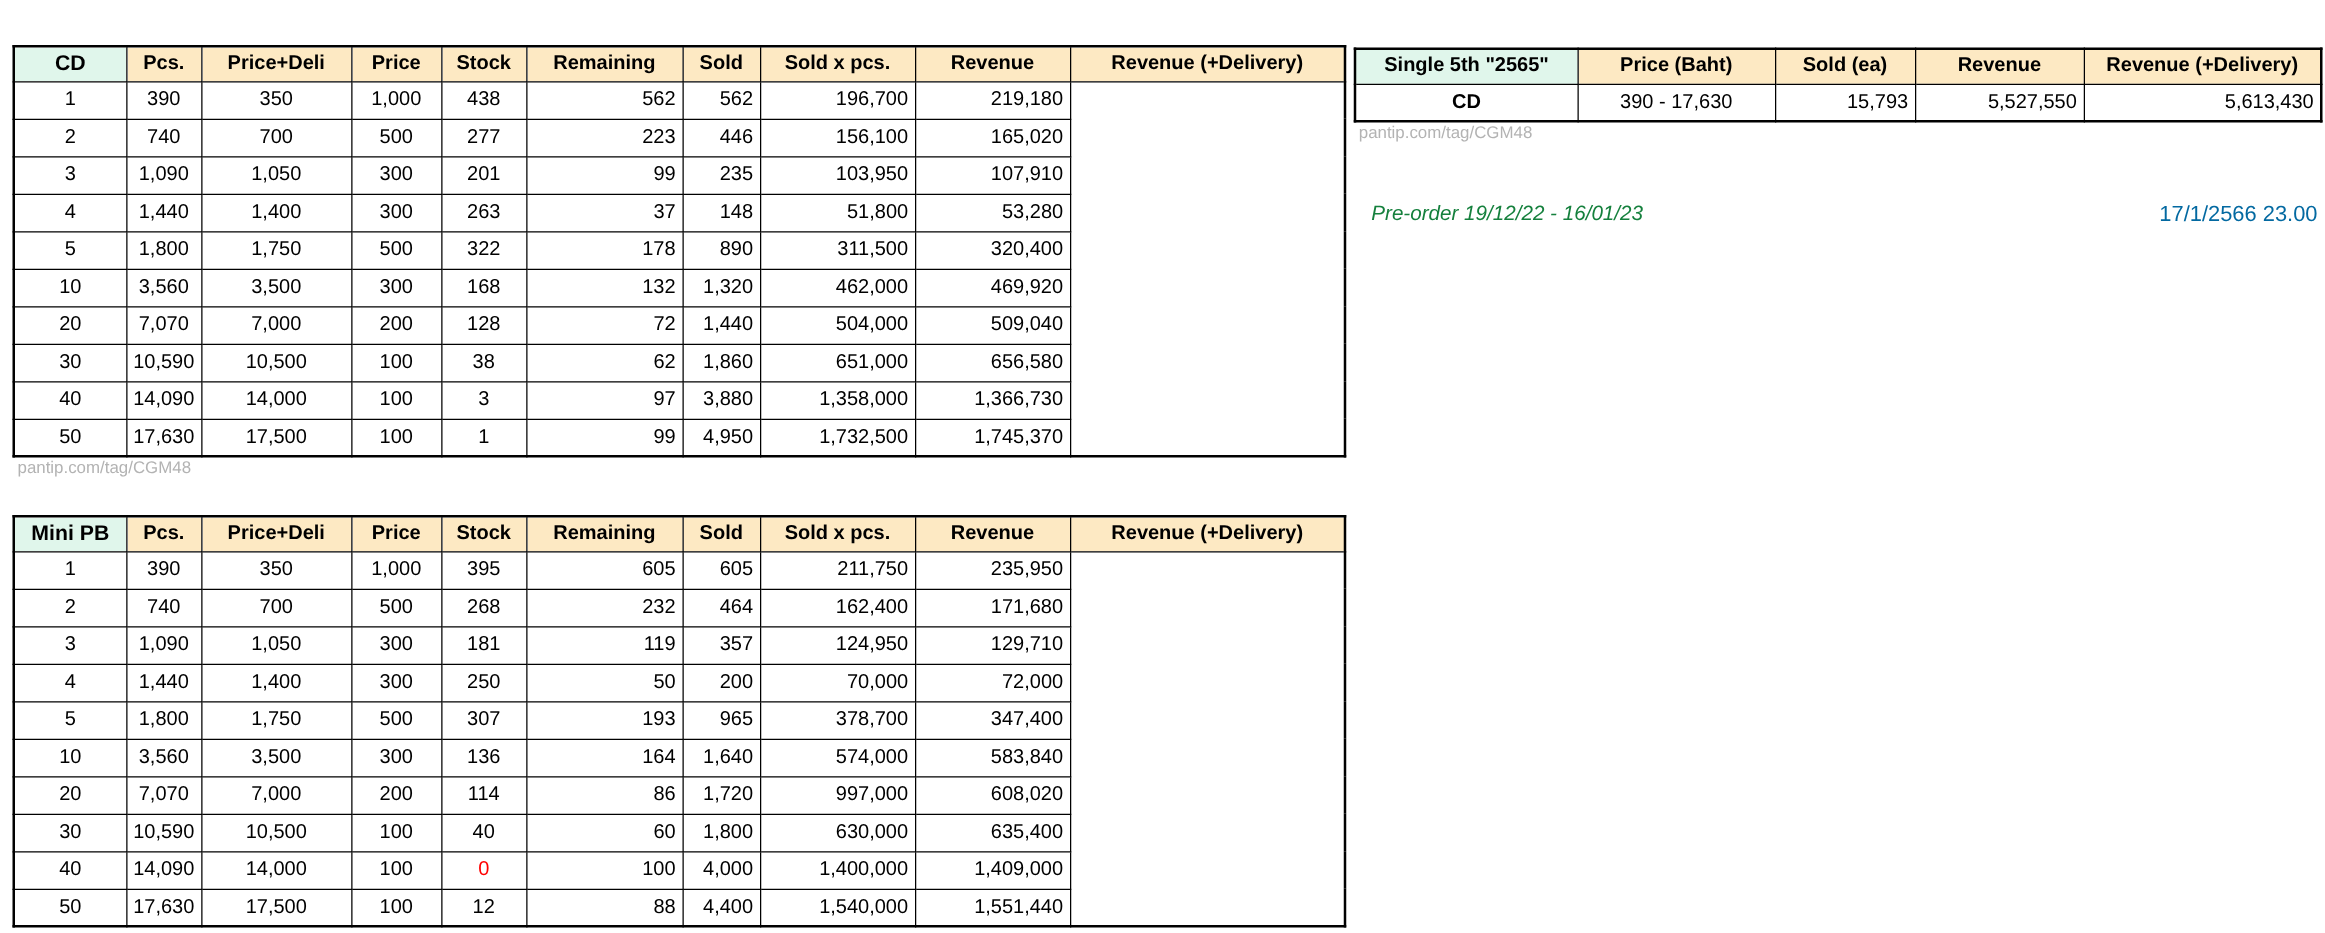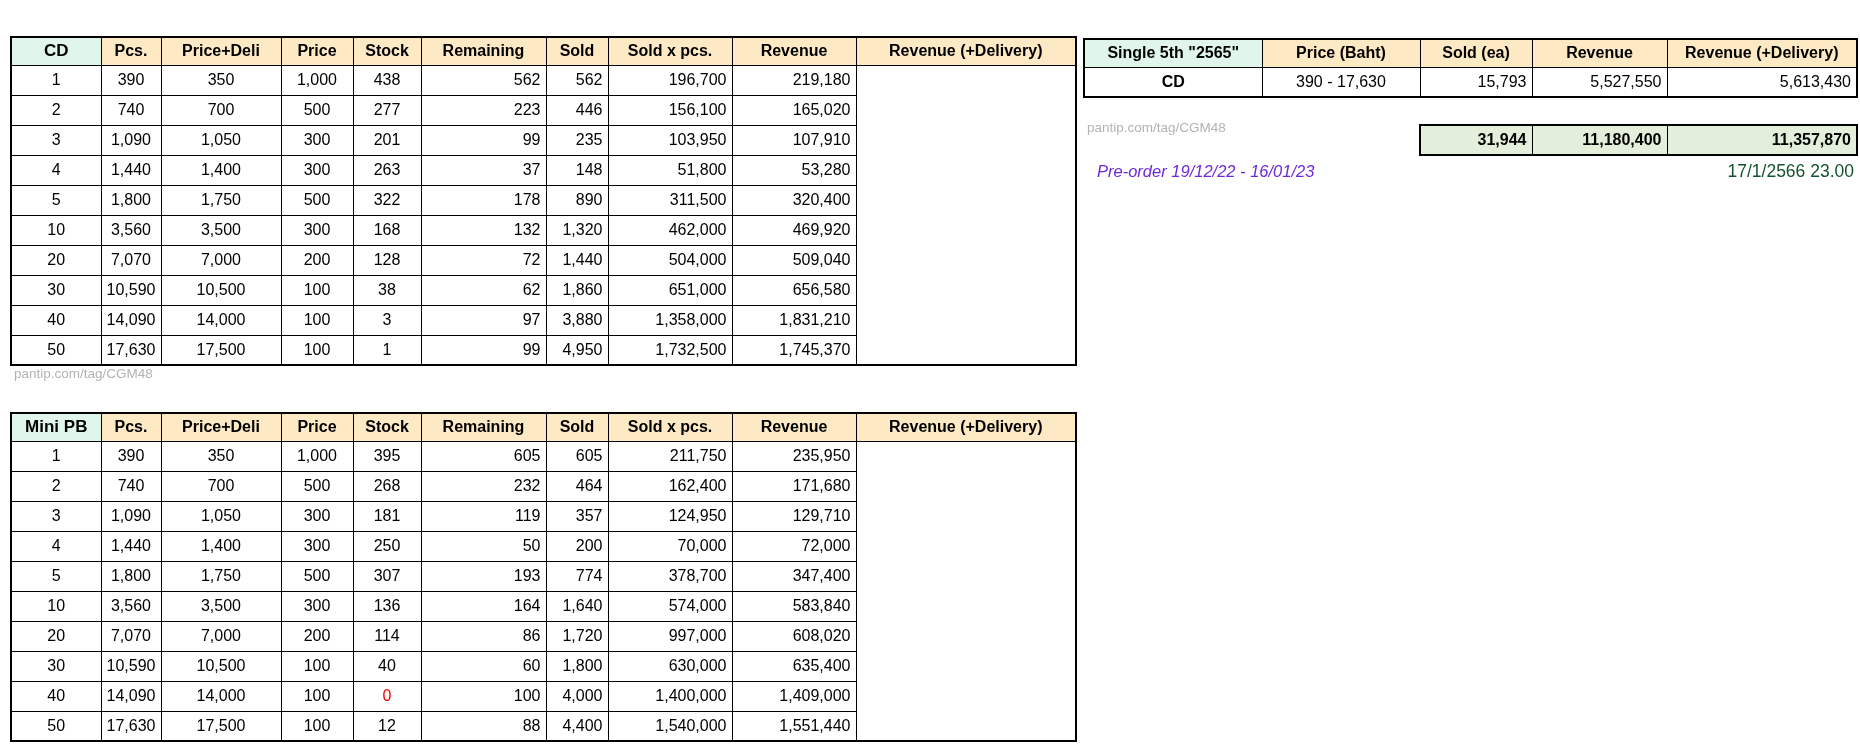--- a/index.html
+++ b/index.html
@@ -26,23 +26,23 @@
   td.red { color:#FF0000; }
   .totline { display:flex; align-items:stretch;justify-content:space-between; }
   .wm-slot { width:535px; display:flex; align-items:center; }
   .wm-slot.sum { width:336px; }
   .wm { color:#B3B3B3; font-size:13.5px; padding-left:4px; }
   table.tot td { background:#D9DFF2; }
   table.tot.green td { background:#E3EFDB; }
   tr.alt td { background:#F1F1F1; }
   .preorder {
     position:absolute; left:1097px; top:162px;
-    color:#6d28d9; font-style:italic; font-size:16.5px;
+    color:#15803d; font-style:italic; font-size:16.5px;
   }
-  .stamp { position:absolute; right:6px; top:161px; font-size:17.5px; color:#14532d; }
+  .stamp { position:absolute; right:6px; top:161px; font-size:17.5px; color:#0369a1; }
 </style>
 </head>
 <body>
 
 <div class="grp" style="left:10px; top:10px;">
   <table class="main">
     <colgroup>
       <col style="width:90px">
         <col style="width:60px">
         <col style="width:120px">
@@ -159,21 +159,21 @@
         </tr>
         <tr>
           <td class="c">40</td>
           <td class="c">14,090</td>
           <td class="c">14,000</td>
           <td class="c">100</td>
           <td class="c">3</td>
           <td class="r">97</td>
           <td class="r">3,880</td>
           <td class="r">1,358,000</td>
-          <td class="r">1,831,210</td>
+          <td class="r">1,366,730</td>
         </tr>
         <tr>
           <td class="c">50</td>
           <td class="c">17,630</td>
           <td class="c">17,500</td>
           <td class="c">100</td>
           <td class="c">1</td>
           <td class="r">99</td>
           <td class="r">4,950</td>
           <td class="r">1,732,500</td>
@@ -261,21 +261,21 @@
           <td class="r">70,000</td>
           <td class="r">72,000</td>
         </tr>
         <tr>
           <td class="c">5</td>
           <td class="c">1,800</td>
           <td class="c">1,750</td>
           <td class="c">500</td>
           <td class="c">307</td>
           <td class="r">193</td>
-          <td class="r">774</td>
+          <td class="r">965</td>
           <td class="r">378,700</td>
           <td class="r">347,400</td>
         </tr>
         <tr>
           <td class="c">10</td>
           <td class="c">3,560</td>
           <td class="c">3,500</td>
           <td class="c">300</td>
           <td class="c">136</td>
           <td class="r">164</td>
@@ -377,31 +377,17 @@
           <td class="r">15,793</td>
           <td class="r">5,527,550</td>
           <td class="r">5,613,430</td>
         </tr>
       </tbody>
   </table>
   <div class="totline">
     <div class="wm-slot sum">
       <span class="wm">pantip.com/tag/CGM48</span>
     </div>
-    <table class="tot green">
-      <colgroup>
-          <col style="width:112px">
-          <col style="width:135px">
-          <col style="width:190px">
-        </colgroup>
-      <tbody>
-          <tr>
-            <td class="r bold">31,944</td>
-            <td class="r bold">11,180,400</td>
-            <td class="r bold">11,357,870</td>
-          </tr>
-        </tbody>
-    </table>
   </div>
 </div>
 
 <span class="preorder">Pre-order 19/12/22 - 16/01/23</span>
 <span class="stamp">17/1/2566 23.00</span>
 
 </body></html>

